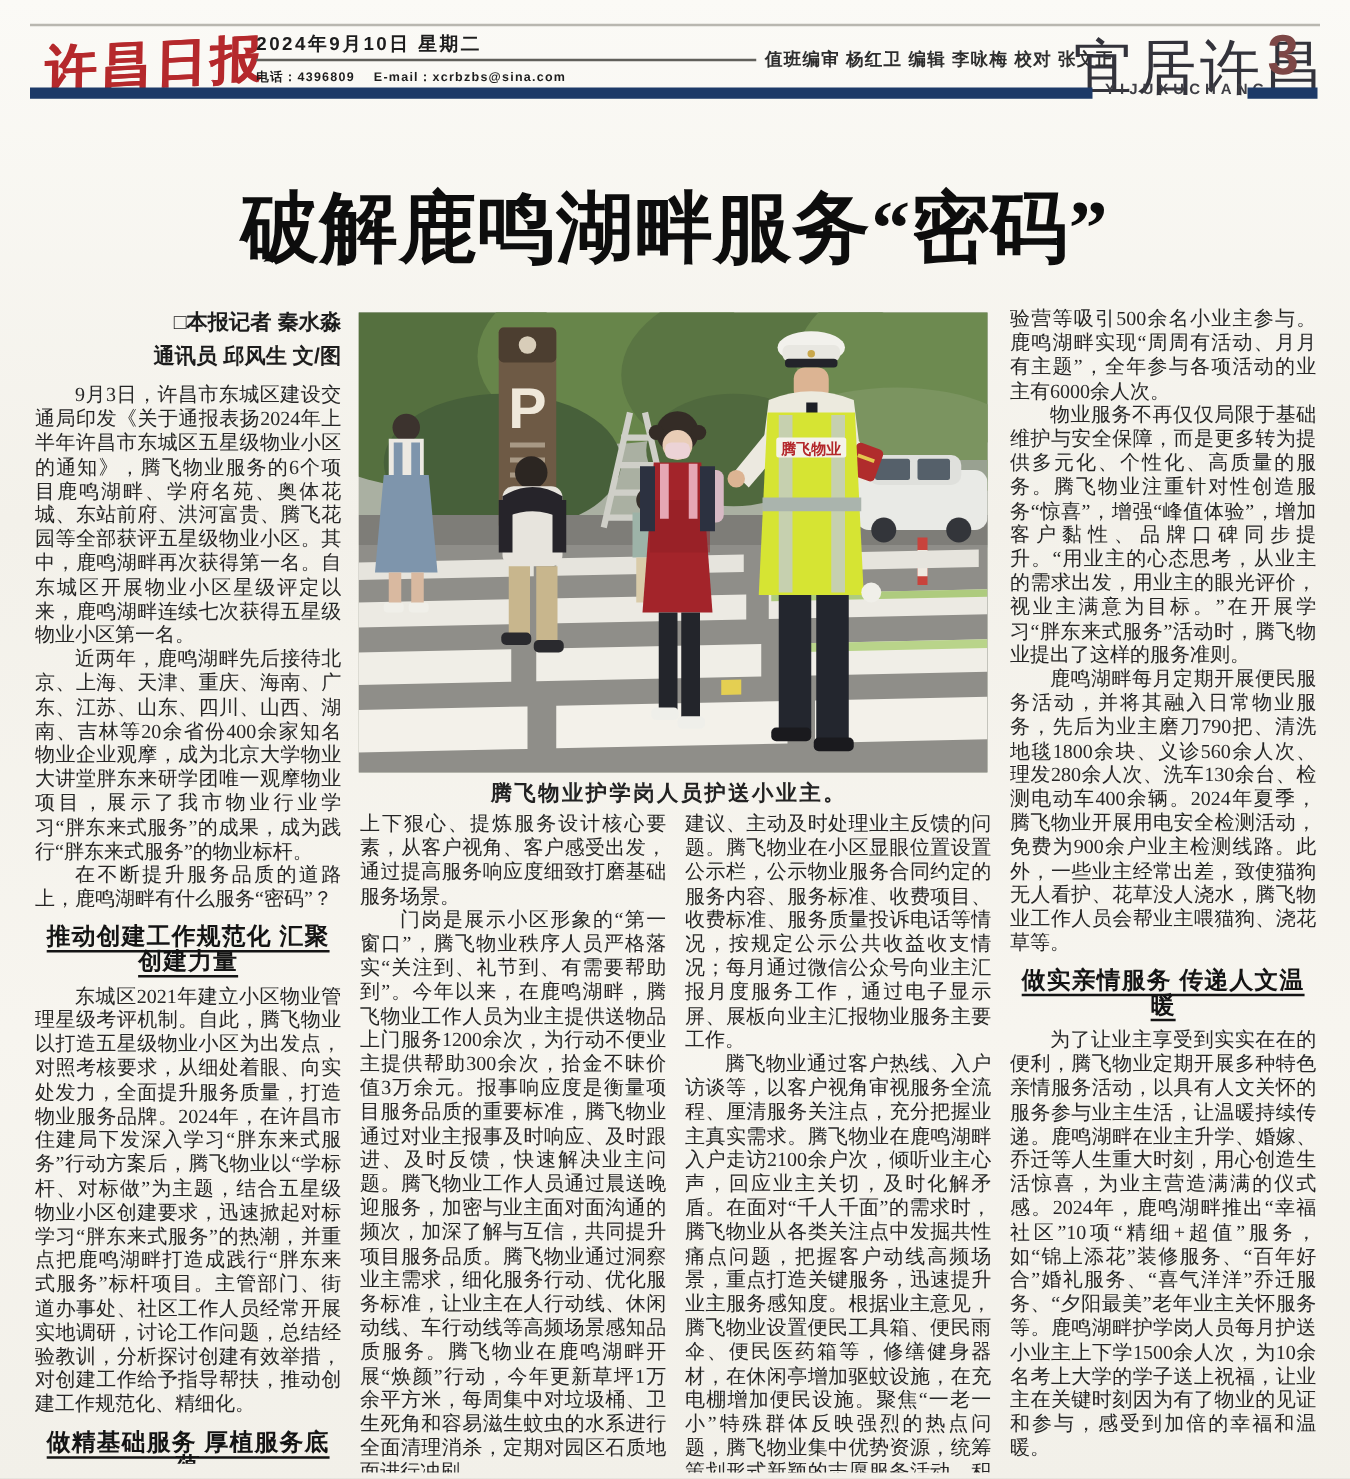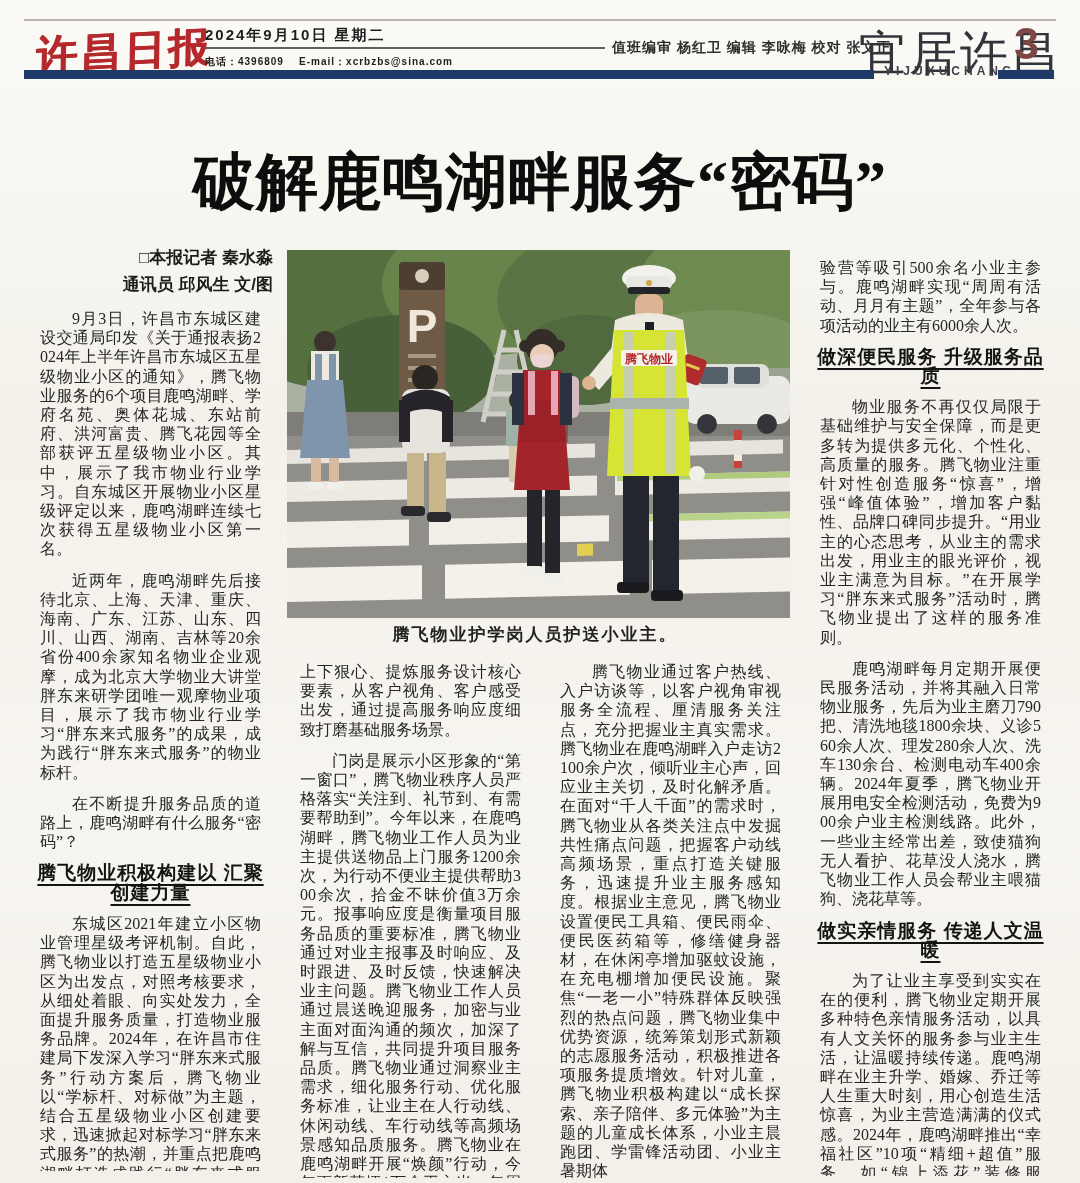--- a/index.html
+++ b/index.html
@@ -34,21 +34,21 @@
   .headline{position:absolute;left:0;top:140px;width:100%;text-align:center;
         font-size:62px;font-weight:900;letter-spacing:1px;color:#0d0d0d;}
   
   .col{position:absolute;width:245px;overflow:hidden;
        font-size:16px;line-height:19.2px;text-align:justify;text-justify:inter-ideograph;
        word-break:break-all;color:#262626;}
   .col1{left:28px;top:246px;height:925px;}
   .col2{left:288px;top:650px;height:528px;}
   .col3{left:548px;top:650px;height:528px;}
   .col4{left:808px;top:246px;height:930px;}
-  .para{margin:12px;text-indent:2em;}
+  .para{margin:0;text-indent:2em;}
   .para.cont{text-indent:0;}
   .byline{margin:0 0 3px 0;font-family:"Liberation Sans","DejaVu Sans",sans-serif;
         font-weight:bold;font-size:17px;line-height:24px;color:#1c1c1c;text-align:right;}
   .byline.indent{padding-left:2em;}
   .byline.last{margin-bottom:10px;}
   .subhead{margin:11px 0 9px 0;text-align:center;font-family:"Liberation Sans","DejaVu Sans",sans-serif;
         font-weight:bold;font-size:19px;letter-spacing:1px;color:#141414;
         text-decoration:underline;text-decoration-thickness:2px;text-underline-offset:5px;}
   
   .photo{position:absolute;left:287px;top:250px;width:503px;height:368px;background:#9aa094;}
@@ -229,36 +229,36 @@
         <rect x="330" y="332" width="32" height="11" rx="4" fill="#1a1a1e"></rect>
         <rect x="364" y="340" width="32" height="11" rx="4" fill="#1a1a1e"></rect>
       </g>
     </svg>
   </div>
   <div class="photo-caption">腾飞物业护学岗人员护送小业主。</div>
 
   <div class="col col1">
       <p class="byline">□本报记者 秦水淼</p>
       <p class="byline indent last">通讯员 邱风生 文/图</p>
-      <p class="para">9月3日，许昌市东城区建设交通局印发《关于通报表扬2024年上半年许昌市东城区五星级物业小区的通知》，腾飞物业服务的6个项目鹿鸣湖畔、学府名苑、奥体花城、东站前府、洪河富贵、腾飞花园等全部获评五星级物业小区。其中，展示了我市物业行业学习。自东城区开展物业小区星级评定以来，鹿鸣湖畔连续七次获得五星级物业小区第一名。</p>
+      <p class="para">9月3日，许昌市东城区建设交通局印发《关于通报表扬2024年上半年许昌市东城区五星级物业小区的通知》，腾飞物业服务的6个项目鹿鸣湖畔、学府名苑、奥体花城、东站前府、洪河富贵、腾飞花园等全部获评五星级物业小区。其中，鹿鸣湖畔再次获得第一名。自东城区开展物业小区星级评定以来，鹿鸣湖畔连续七次获得五星级物业小区第一名。</p>
       <p class="para">近两年，鹿鸣湖畔先后接待北京、上海、天津、重庆、海南、广东、江苏、山东、四川、山西、湖南、吉林等20余省份400余家知名物业企业观摩，成为北京大学物业大讲堂胖东来研学团唯一观摩物业项目，展示了我市物业行业学习“胖东来式服务”的成果，成为践行“胖东来式服务”的物业标杆。</p>
       <p class="para">在不断提升服务品质的道路上，鹿鸣湖畔有什么服务“密码”？</p>
-      <h3 class="subhead">腾飞物业积极构建以 汇聚创建力量</h3>
+      <h3 class="subhead">推动创建工作规范化 汇聚创建力量</h3>
       <p class="para">东城区2021年建立小区物业管理星级考评机制。自此，腾飞物业以打造五星级物业小区为出发点，对照考核要求，从细处着眼、向实处发力，全面提升服务质量，打造物业服务品牌。2024年，在许昌市住建局下发深入学习“胖东来式服务”行动方案后，腾飞物业以“学标杆、对标做”为主题，结合五星级物业小区创建要求，迅速掀起对标学习“胖东来式服务”的热潮，并重点把鹿鸣湖畔打造成践行“胖东来式服务”标杆项目。主管部门、街道办事处、社区工作人员经常开展实地调研，讨论工作问题，总结经验教训，分析探讨创建有效举措，对创建工作给予指导帮扶，推动创建工作规范化、精细化。</p>
       <h3 class="subhead">做精基础服务 厚植服务底蕴</h3>
     </div>
   <div class="col col2">
       <p class="para cont">上下狠心、提炼服务设计核心要素，从客户视角、客户感受出发，通过提高服务响应度细致打磨基础服务场景。</p>
       <p class="para">门岗是展示小区形象的“第一窗口”，腾飞物业秩序人员严格落实“关注到、礼节到、有需要帮助到”。今年以来，在鹿鸣湖畔，腾飞物业工作人员为业主提供送物品上门服务1200余次，为行动不便业主提供帮助300余次，拾金不昧价值3万余元。报事响应度是衡量项目服务品质的重要标准，腾飞物业通过对业主报事及时响应、及时跟进、及时反馈，快速解决业主问题。腾飞物业工作人员通过晨送晚迎服务，加密与业主面对面沟通的频次，加深了解与互信，共同提升项目服务品质。腾飞物业通过洞察业主需求，细化服务行动、优化服务标准，让业主在人行动线、休闲动线、车行动线等高频场景感知品质服务。腾飞物业在鹿鸣湖畔开展“焕颜”行动，今年更新草坪1万余平方米，每周集中对垃圾桶、卫生死角和容易滋生蚊虫的水系进行全面清理消杀，定期对园区石质地面进行冲刷。</p>
     </div>
   <div class="col col3">
+      <p class="para cont">建议、主动及时处理业主反馈的问题。腾飞物业在小区显眼位置设置公示栏，公示物业服务合同约定的服务内容、服务标准、收费项目、收费标准、服务质量投诉电话等情况，按规定公示公共收益收支情况；每月通过微信公众号向业主汇报月度服务工作，通过电子显示屏、展板向业主汇报物业服务主要工作。</p>
       <p class="para">腾飞物业通过客户热线、入户访谈等，以客户视角审视服务全流程、厘清服务关注点，充分把握业主真实需求。腾飞物业在鹿鸣湖畔入户走访2100余户次，倾听业主心声，回应业主关切，及时化解矛盾。在面对“千人千面”的需求时，腾飞物业从各类关注点中发掘共性痛点问题，把握客户动线高频场景，重点打造关键服务，迅速提升业主服务感知度。根据业主意见，腾飞物业设置便民工具箱、便民雨伞、便民医药箱等，修缮健身器材，在休闲亭增加驱蚊设施，在充电棚增加便民设施。聚焦“一老一小”特殊群体反映强烈的热点问题，腾飞物业集中优势资源，统筹策划形式新颖的志愿服务活动，积极推进各项服务提质增效。针对儿童，腾飞物业积极构建以“成长探索、亲子陪伴、多元体验”为主题的儿童成长体系，小业主晨跑团、学雷锋活动团、小业主暑期体</p>
     </div>
   <div class="col col4">
       <p class="para cont">验营等吸引500余名小业主参与。鹿鸣湖畔实现“周周有活动、月月有主题”，全年参与各项活动的业主有6000余人次。</p>
-      <h3 class="subhead">做深便民服务 升级服务品质</h3>
       <p class="para">物业服务不再仅仅局限于基础维护与安全保障，而是更多转为提供多元化、个性化、高质量的服务。腾飞物业注重针对性创造服务“惊喜”，增强“峰值体验”，增加客户黏性、品牌口碑同步提升。“用业主的心态思考，从业主的需求出发，用业主的眼光评价，视业主满意为目标。”在开展学习“胖东来式服务”活动时，腾飞物业提出了这样的服务准则。</p>
       <p class="para">鹿鸣湖畔每月定期开展便民服务活动，并将其融入日常物业服务，先后为业主磨刀790把、清洗地毯1800余块、义诊560余人次、理发280余人次、洗车130余台、检测电动车400余辆。2024年夏季，腾飞物业开展用电安全检测活动，免费为900余户业主检测线路。此外，一些业主经常出差，致使猫狗无人看护、花草没人浇水，腾飞物业工作人员会帮业主喂猫狗、浇花草等。</p>
       <h3 class="subhead">做实亲情服务 传递人文温暖</h3>
       <p class="para">为了让业主享受到实实在在的便利，腾飞物业定期开展多种特色亲情服务活动，以具有人文关怀的服务参与业主生活，让温暖持续传递。鹿鸣湖畔在业主升学、婚嫁、乔迁等人生重大时刻，用心创造生活惊喜，为业主营造满满的仪式感。2024年，鹿鸣湖畔推出“幸福社区”10项“精细+超值”服务，如“锦上添花”装修服务、“百年好合”婚礼服务、“喜气洋洋”乔迁服务、“夕阳最美”老年业主关怀服务等。鹿鸣湖畔护学岗人员每月护送小业主上下学1500余人次，为10余名考上大学的学子送上祝福，让业主在关键时刻因为有了物业的见证和参与，感受到加倍的幸福和温暖。</p>
     </div>
 
 </div>
 
 </body></html>

